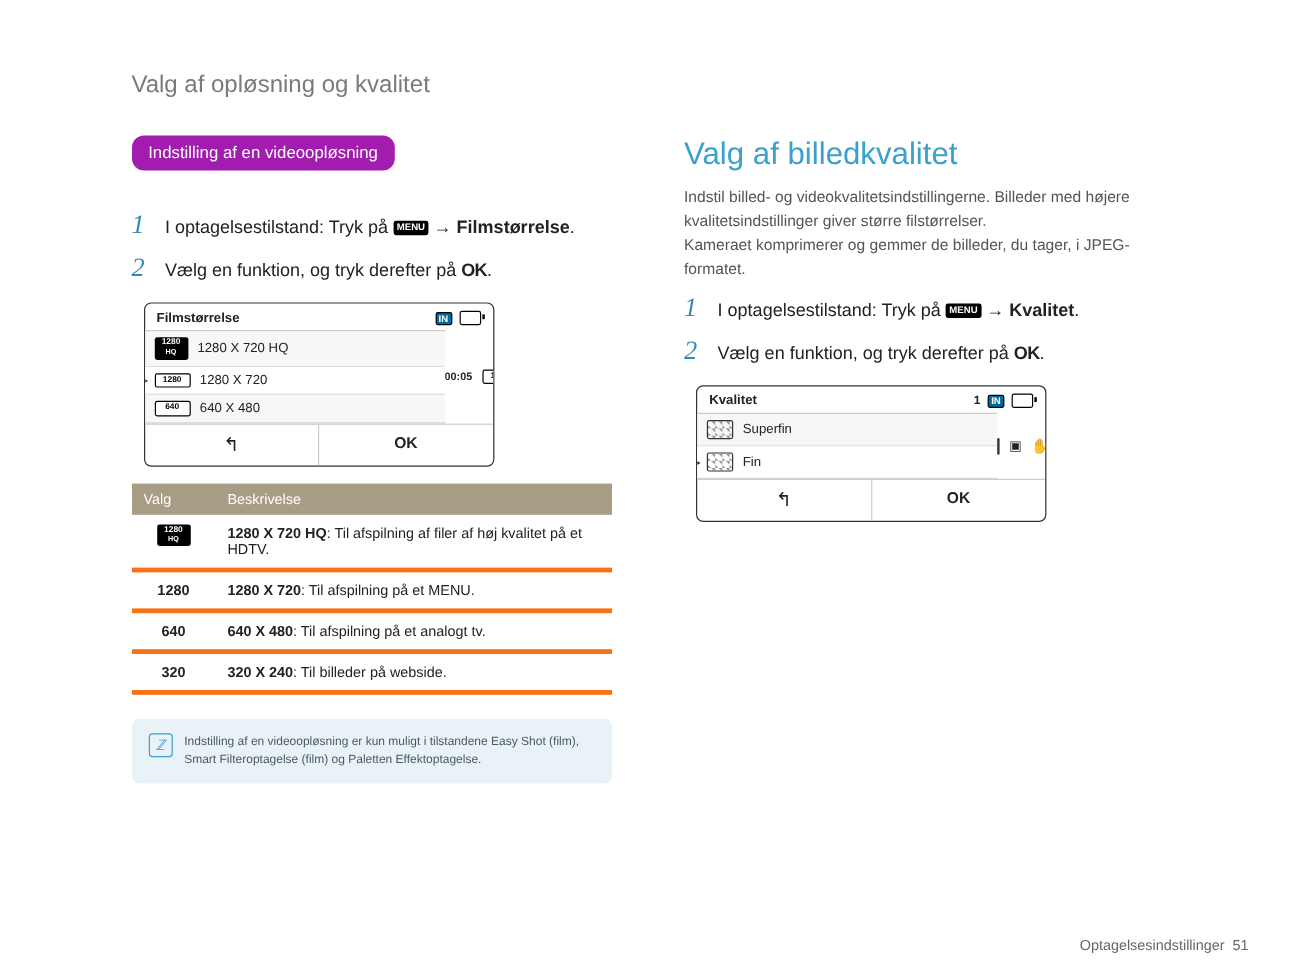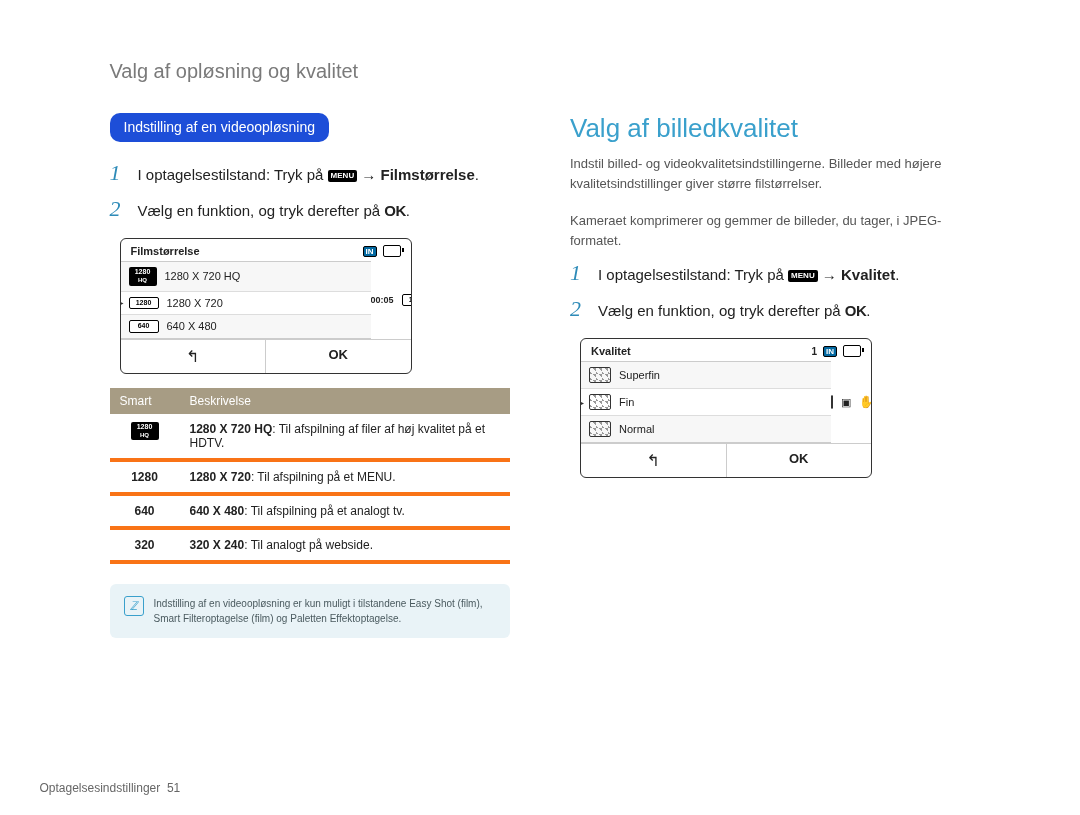--- a/index.html
+++ b/index.html
@@ -1,23 +1,23 @@
 <!DOCTYPE html>
 <html><head>
 <meta charset="utf-8">
 <style>
   html,body{margin:0;padding:0;font-family:Arial,Helvetica,sans-serif;color:#222;background:#fff}
   .page{width:1001px;height:815px;margin:0 auto;padding:60px 70px 0 70px;box-sizing:border-box;position:relative}
   .cols{display:flex;gap:60px}
   .col{flex:1;min-width:0}
   .breadcrumb{font-size:20px;color:#7a7a7a;font-weight:300;margin-bottom:30px}
 
-  .pill{display:inline-block;background:#1d4ed8;color:#fff;border-radius:10px;padding:6px 14px 7px;font-size:14px;margin-bottom:8px}
+  .pill{display:inline-block;background:#a21caf;color:#fff;border-radius:10px;padding:6px 14px 7px;font-size:14px;margin-bottom:22px}
   .h2{color:#3aa0cc;font-size:26px;font-weight:300;margin:0 0 10px}
-  .intro{font-size:13px;color:#555;line-height:1.5;margin-bottom:18px}
+  .intro{font-size:13px;color:#555;line-height:1.5;margin-bottom:1px}
 
   ol.steps{list-style:none;padding:0;margin:0 0 16px 0;counter-reset:step}
   ol.steps>li{counter-increment:step;font-size:15px;margin:10px 0;display:flex;gap:10px;align-items:baseline}
   ol.steps>li::before{content:counter(step);font-family:Georgia,'Times New Roman',serif;font-style:italic;font-size:22px;color:#2e8bb8;min-width:18px}
   b.emph{font-weight:bold}
   .menu-chip{display:inline-block;background:#000;color:#fff;font-size:8px;font-weight:bold;padding:2px 3px;border-radius:2px;vertical-align:2px;line-height:1}
   .ok-mark{font-weight:bold;letter-spacing:-0.5px}
 
   
   .lcd{border:1px solid #333;border-radius:6px;width:290px;margin:8px 0 14px 10px;overflow:hidden;font-size:11px;color:#222}
@@ -46,21 +46,21 @@
   table.iconTbl{border-collapse:collapse;width:400px;font-size:12px}
   table.iconTbl th{background:#a79c84;color:#fff;text-align:left;padding:6px 10px;font-weight:normal}
   table.iconTbl td{border-bottom:4px solid #f97316;padding:8px 10px;vertical-align:top}
   table.iconTbl td:first-child{width:50px;text-align:center;font-weight:bold}
   table.iconTbl b{font-weight:bold}
 
   
   .note{display:flex;gap:10px;background:#e9f3f7;border-radius:6px;padding:12px 14px;margin-top:20px;font-size:10px;color:#4a5a5f;line-height:1.5}
   .note-ic{width:18px;height:18px;border:1.5px solid #3aa0cc;border-radius:3px;color:#3aa0cc;display:flex;align-items:center;justify-content:center;font-style:italic;font-family:Georgia,serif;font-size:12px;flex-shrink:0}
 
-  .footer{position:absolute;bottom:20px;left:0;right:0;text-align:left;font-size:12px;color:#666}
+  .footer{position:absolute;bottom:20px;left:0;right:0;text-align:right;font-size:12px;color:#666}
 
   
   .qicon{display:inline-block;width:20px;height:14px;border:1px solid #333;border-radius:2px;position:relative;background:linear-gradient(45deg,#999 25%,transparent 25%) 0 0/6px 6px,linear-gradient(45deg,transparent 75%,#999 75%) 0 0/6px 6px}
 </style>
 </head>
 <body>
 
 <div class="page">
   <div class="breadcrumb">Valg af opløsning og kvalitet</div>
 
@@ -121,40 +121,40 @@
         <div class="lcd-bot">
           <div>↰</div>
           <div>OK</div>
         </div>
       </div>
 
       
       <table class="iconTbl">
         <thead>
             <tr>
-          <th>Smart</th>
+          <th>Valg</th>
           <th>Beskrivelse</th>
         </tr>
           </thead>
         <tbody>
           <tr>
             <td><span class="tag small"><span>1280</span><br><span style="font-size:6px">HQ</span></span></td>
             <td><b>1280 X 720 HQ</b><span>: Til afspilning af filer af høj kvalitet på et HDTV.</span></td>
           </tr>
           <tr>
             <td>1280</td>
             <td><b>1280 X 720</b><span>: Til afspilning på et MENU.</span></td>
           </tr>
           <tr>
             <td>640</td>
             <td><b>640 X 480</b><span>: Til afspilning på et analogt tv.</span></td>
           </tr>
           <tr>
             <td>320</td>
-            <td><b>320 X 240</b><span>: Til analogt på webside.</span></td>
+            <td><b>320 X 240</b><span>: Til billeder på webside.</span></td>
           </tr>
         </tbody>
       </table>
 
       <div class="note">
         <div class="note-ic">ℤ</div>
         <div>Indstilling af en videoopløsning er kun muligt i tilstandene Easy Shot (film), Smart Filteroptagelse (film) og Paletten Effektoptagelse.</div>
       </div>
     </div>
 
@@ -194,24 +194,20 @@
         <div class="lcd-body">
           <div class="lcd-list">
             <div class="lcd-row">
               <span class="qicon"></span>
               <span>Superfin</span>
             </div>
             <div class="lcd-row sel">
               <span class="qicon"></span>
               <span>Fin</span>
             </div>
-            <div class="lcd-row">
-              <span class="qicon"></span>
-              <span>Normal</span>
-            </div>
           </div>
           <div class="lcd-side">
             <span class="qicon" style="width:16px;height:12px"></span>
             <span style="font-size:11px">▣</span>
             <span>✋</span>
           </div>
         </div>
         <div class="lcd-bot">
           <div>↰</div>
           <div>OK</div>

